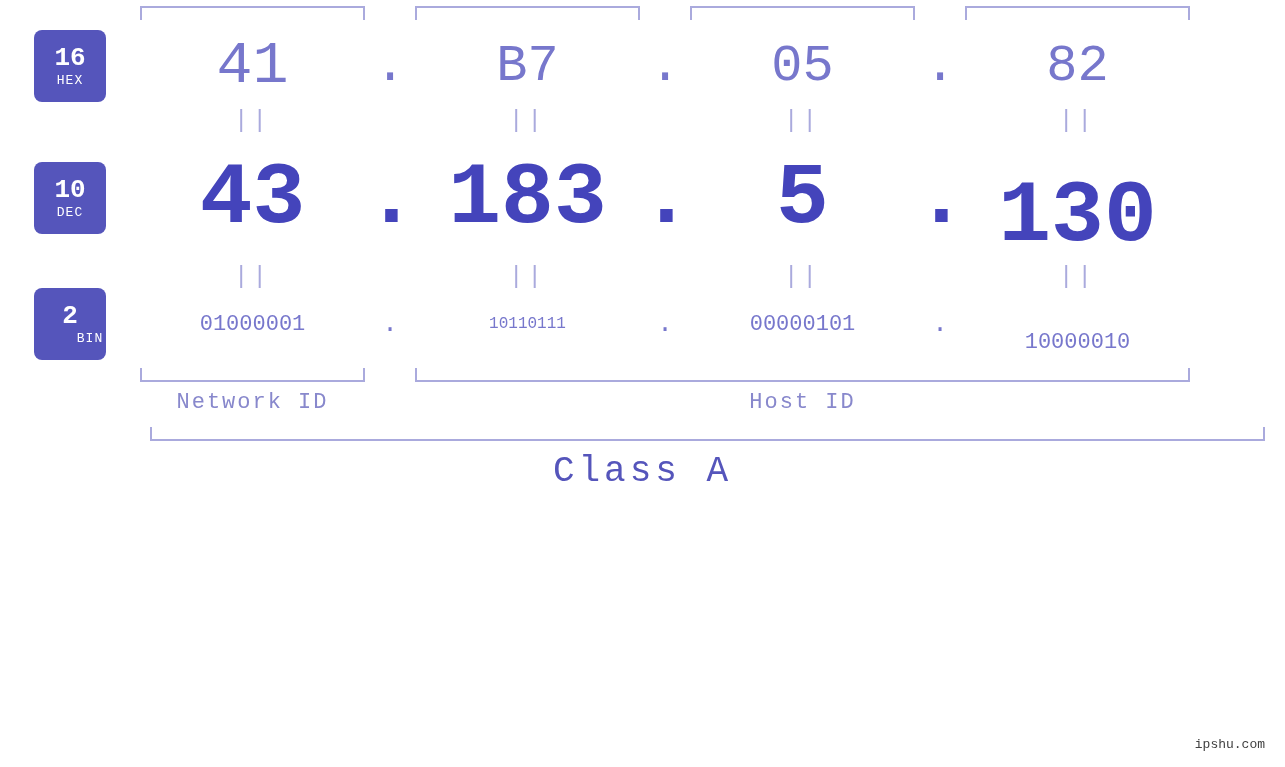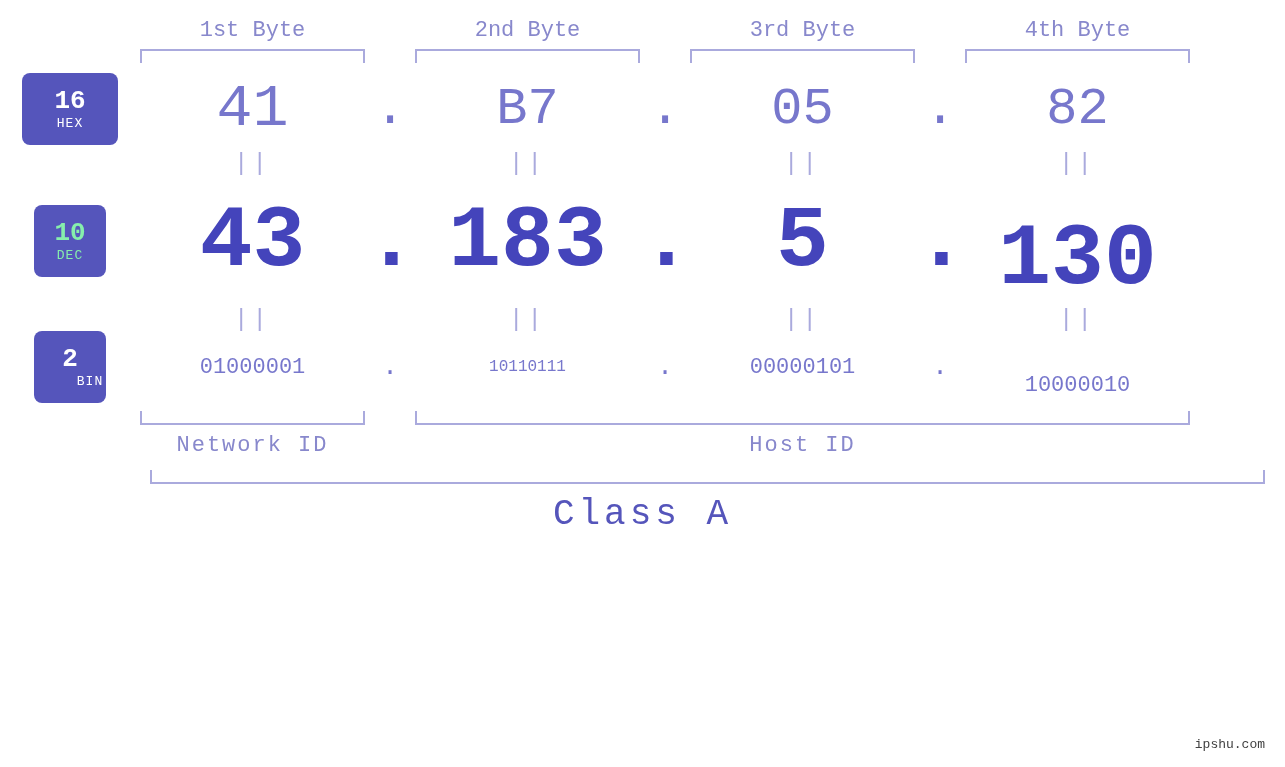--- a/index.html
+++ b/index.html
@@ -21,43 +21,34 @@
       height: 767px;
       position: relative;
       background: white;
     }
   </style>
 </head>
 <body>
 
 <div class="full-layout">
 
-  <div style="display:flex; width:1285px; padding-left:140px; margin-top:18px;">
-    <div style="width:225px; text-align:center; color:#8888cc; font-size:22px; font-family:'Courier New',monospace;">1st Byte</div>
-    <div style="width:50px;"></div>
-    <div style="width:225px; text-align:center; color:#8888cc; font-size:22px; font-family:'Courier New',monospace;">2nd Byte</div>
-    <div style="width:50px;"></div>
-    <div style="width:225px; text-align:center; color:#8888cc; font-size:22px; font-family:'Courier New',monospace;">3rd Byte</div>
-    <div style="width:50px;"></div>
-    <div style="width:225px; text-align:center; color:#8888cc; font-size:22px; font-family:'Courier New',monospace;">4th Byte</div>
-  </div>
 
   <div style="display:flex; width:1285px; padding-left:140px; margin-top:6px;">
     <div style="width:225px; height:14px; border-top:2px solid #aaaadd; border-left:2px solid #aaaadd; border-right:2px solid #aaaadd;"></div>
     <div style="width:50px;"></div>
     <div style="width:225px; height:14px; border-top:2px solid #aaaadd; border-left:2px solid #aaaadd; border-right:2px solid #aaaadd;"></div>
     <div style="width:50px;"></div>
     <div style="width:225px; height:14px; border-top:2px solid #aaaadd; border-left:2px solid #aaaadd; border-right:2px solid #aaaadd;"></div>
     <div style="width:50px;"></div>
     <div style="width:225px; height:14px; border-top:2px solid #aaaadd; border-left:2px solid #aaaadd; border-right:2px solid #aaaadd;"></div>
   </div>
 
   <div style="display:flex; width:1285px; align-items:center; margin-top:10px;">
     <div style="width:140px; display:flex; justify-content:center; align-items:center;">
-      <div style="background:#5555bb; color:white; border-radius:8px; width:96px; height:72px; display:flex; flex-direction:column; align-items:center; justify-content:center; font-family:'Courier New',monospace;">
+      <div style="background:#5555bb; color:white; border-radius:8px; width:72px; height:72px; display:flex; flex-direction:column; align-items:center; justify-content:center; font-family:'Courier New',monospace;">
         <span style="font-size:26px; font-weight:bold; line-height:1.1;">16</span>
         <span style="font-size:13px; letter-spacing:1px;">HEX</span>
       </div>
     </div>
     <div style="width:225px; text-align:center; color:#7777cc; font-size:60px; font-family:'Courier New',monospace;">41</div>
     <div style="width:50px; text-align:center; color:#7777cc; font-size:52px; font-family:'Courier New',monospace;">.</div>
     <div style="width:225px; text-align:center; color:#7777cc; font-size:52px; font-family:'Courier New',monospace;">B7</div>
     <div style="width:50px; text-align:center; color:#7777cc; font-size:52px; font-family:'Courier New',monospace;">.</div>
     <div style="width:225px; text-align:center; color:#7777cc; font-size:52px; font-family:'Courier New',monospace;">05</div>
     <div style="width:50px; text-align:center; color:#7777cc; font-size:52px; font-family:'Courier New',monospace;">.</div>
@@ -70,21 +61,21 @@
     <div style="width:50px;"></div>
     <div style="width:225px; text-align:center; color:#aaaadd; font-size:24px; font-family:'Courier New',monospace; letter-spacing:4px;">||</div>
     <div style="width:50px;"></div>
     <div style="width:225px; text-align:center; color:#aaaadd; font-size:24px; font-family:'Courier New',monospace; letter-spacing:4px;">||</div>
     <div style="width:50px;"></div>
     <div style="width:225px; text-align:center; color:#aaaadd; font-size:24px; font-family:'Courier New',monospace; letter-spacing:4px;">||</div>
   </div>
 
   <div style="display:flex; width:1285px; align-items:center; height:120px;">
     <div style="width:140px; display:flex; justify-content:center; align-items:center;">
-      <div style="background:#5555bb; color:#86efac; border-radius:8px; width:72px; height:72px; display:flex; flex-direction:column; align-items:center; justify-content:center; font-family:'Courier New',monospace;">
+      <div style="background:#5555bb; color:#ffffff; border-radius:8px; width:72px; height:72px; display:flex; flex-direction:column; align-items:center; justify-content:center; font-family:'Courier New',monospace;">
         <span style="font-size:26px; font-weight:bold; line-height:1.1;">10</span>
         <span style="font-size:13px; letter-spacing:1px;">DEC</span>
       </div>
     </div>
     <div style="width:225px; text-align:center; color:#4444bb; font-size:88px; font-family:'Courier New',monospace; font-weight:bold;">43</div>
     <div style="width:50px; text-align:center; color:#4444bb; font-size:88px; font-family:'Courier New',monospace; font-weight:bold;">.</div>
     <div style="width:225px; text-align:center; color:#4444bb; font-size:88px; font-family:'Courier New',monospace; font-weight:bold;">183</div>
     <div style="width:50px; text-align:center; color:#4444bb; font-size:88px; font-family:'Courier New',monospace; font-weight:bold;">.</div>
     <div style="width:225px; text-align:center; color:#4444bb; font-size:88px; font-family:'Courier New',monospace; font-weight:bold;">5</div>
     <div style="width:50px; text-align:center; color:#4444bb; font-size:88px; font-family:'Courier New',monospace; font-weight:bold;">.</div>

